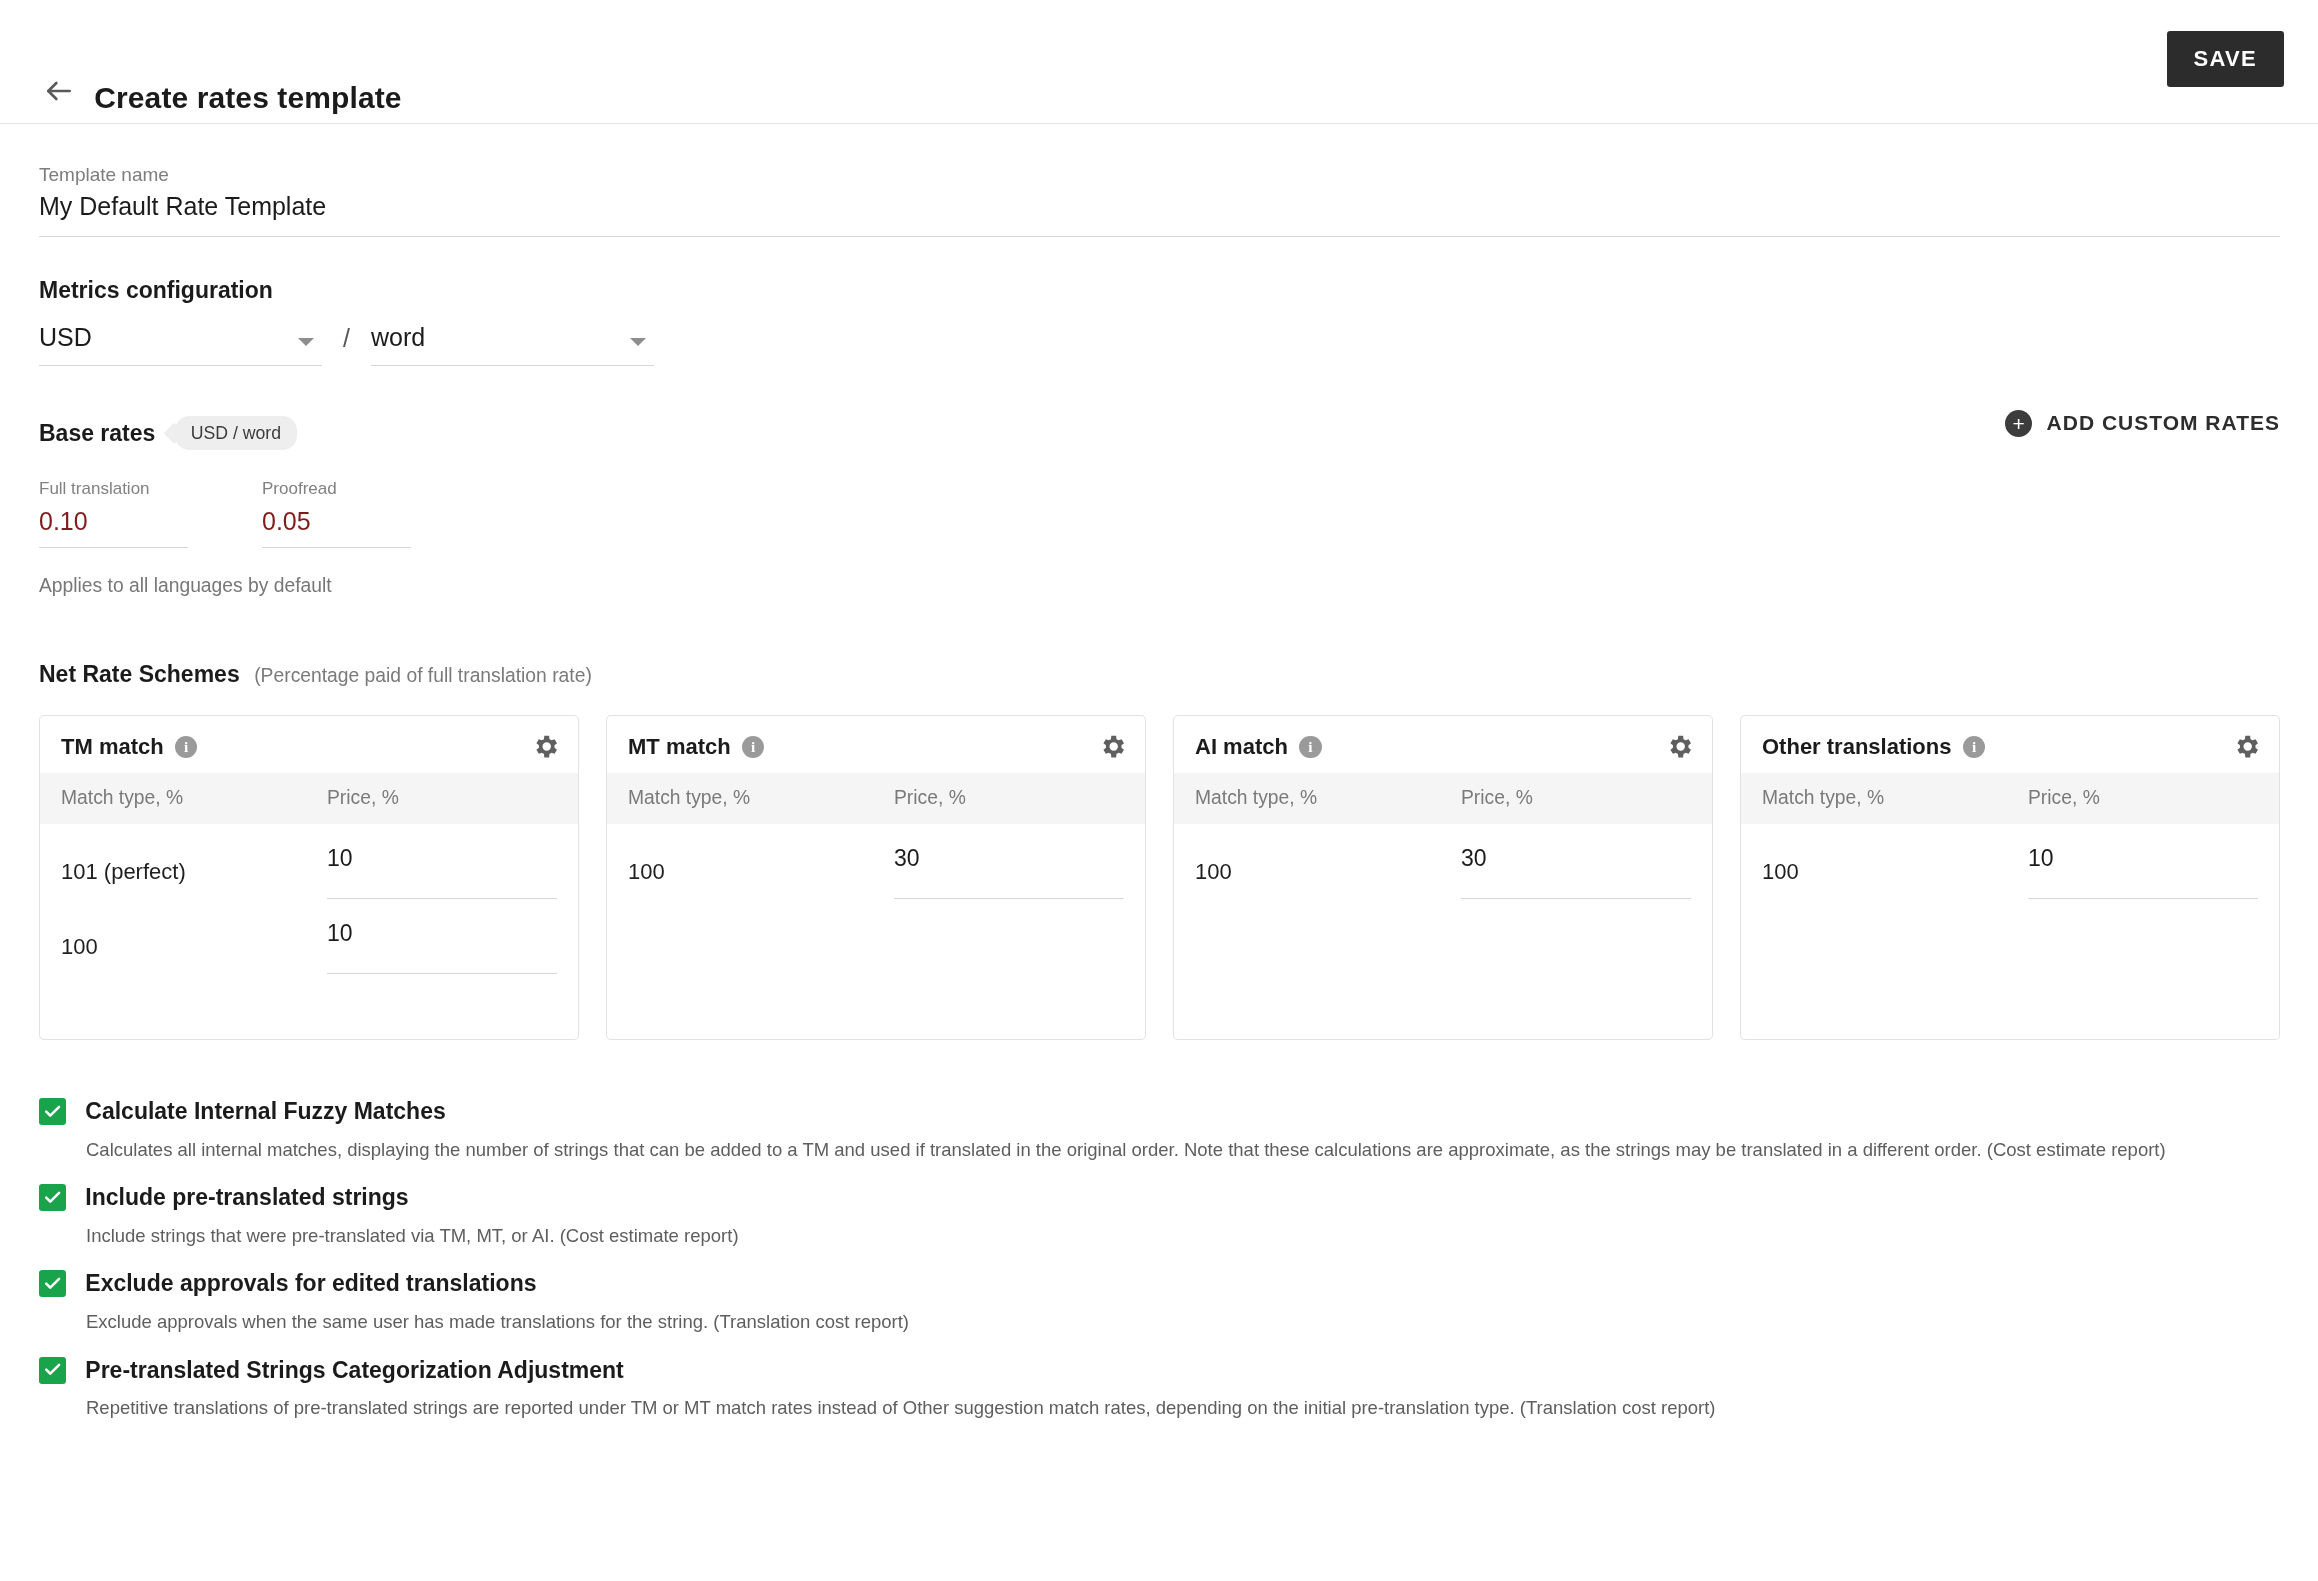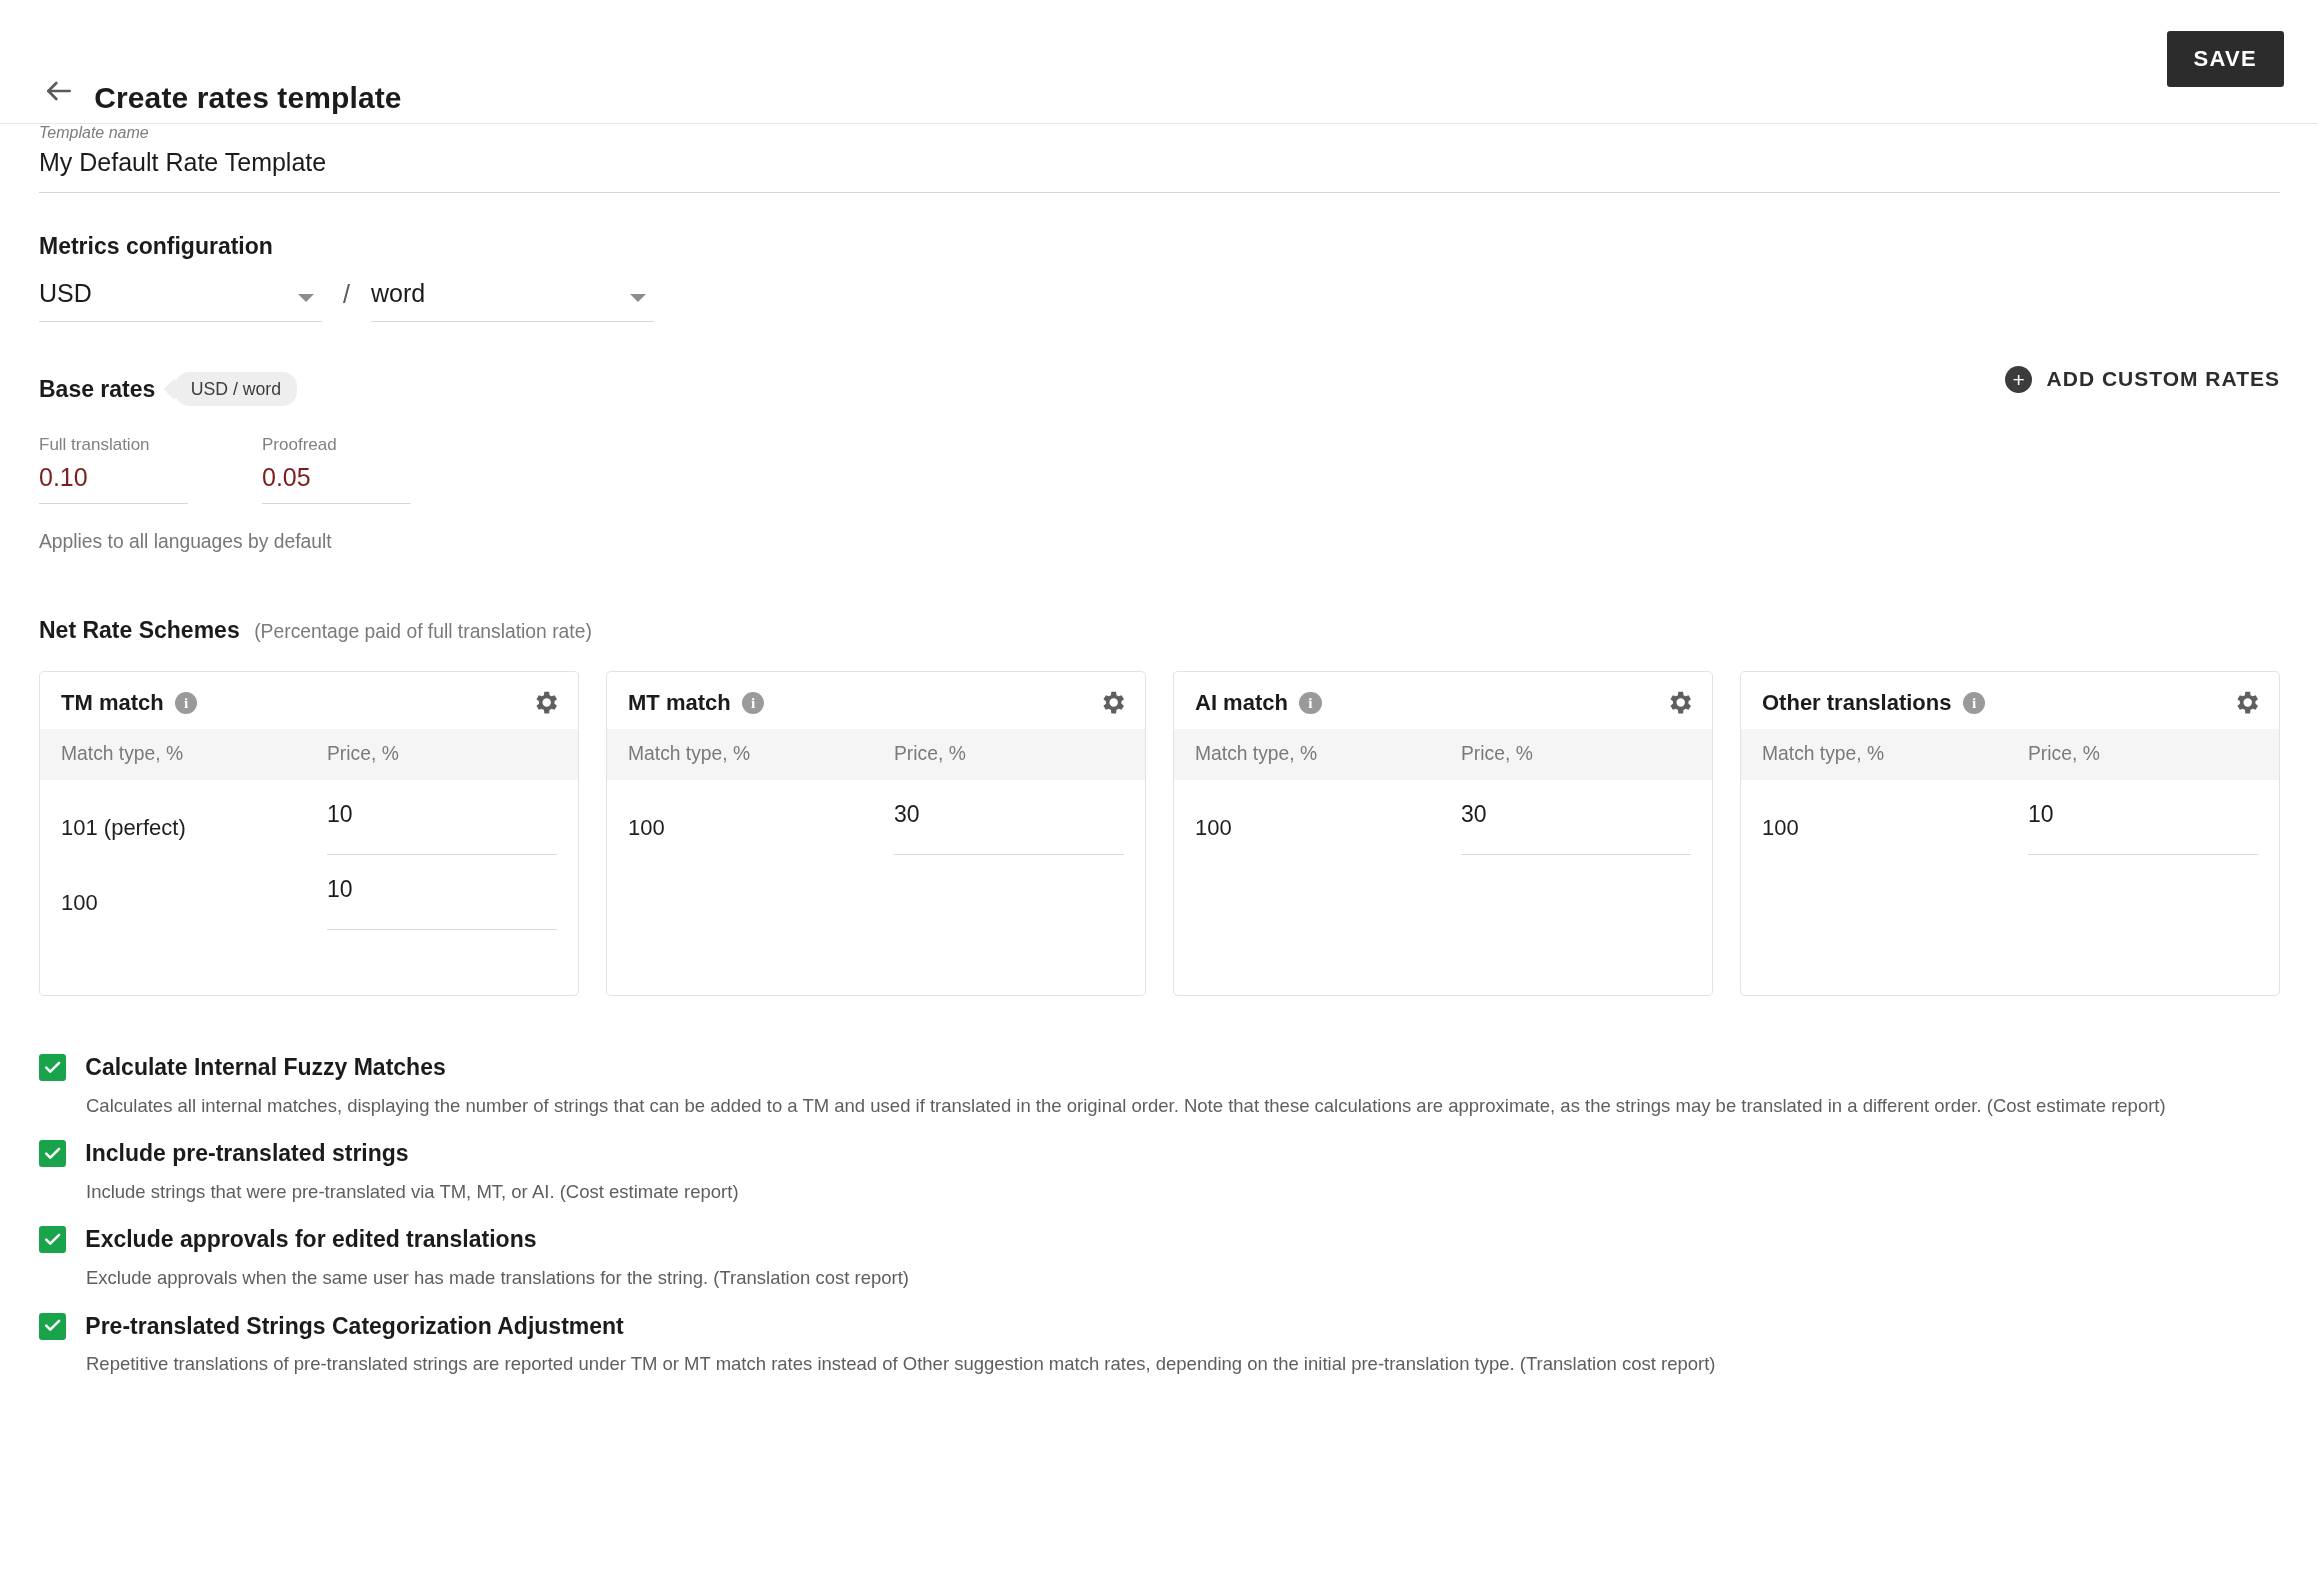--- a/index.html
+++ b/index.html
@@ -49,24 +49,24 @@
     font-weight: bold;
     letter-spacing: 1.3px;
     font-family: "Liberation Sans", sans-serif;
     cursor: pointer;
   }
 
   
   .content { padding: 0 39px; }
 
   .field-label {
-    font-size: 16px;
+    font-size: 19px;
     color: #7d7d7d;
+    margin-top: 40px;
     margin-bottom: 6.4px;
-    font-style: italic;
   }
   .template-name-input {
     width: 2241px;
     border: none;
     border-bottom: 0.8px solid #d7d7d7;
     font-size: 25px;
     font-family: "Liberation Sans", sans-serif;
     color: #1b1b1b;
     padding: 0 0 14.5px 0;
     outline: none;

